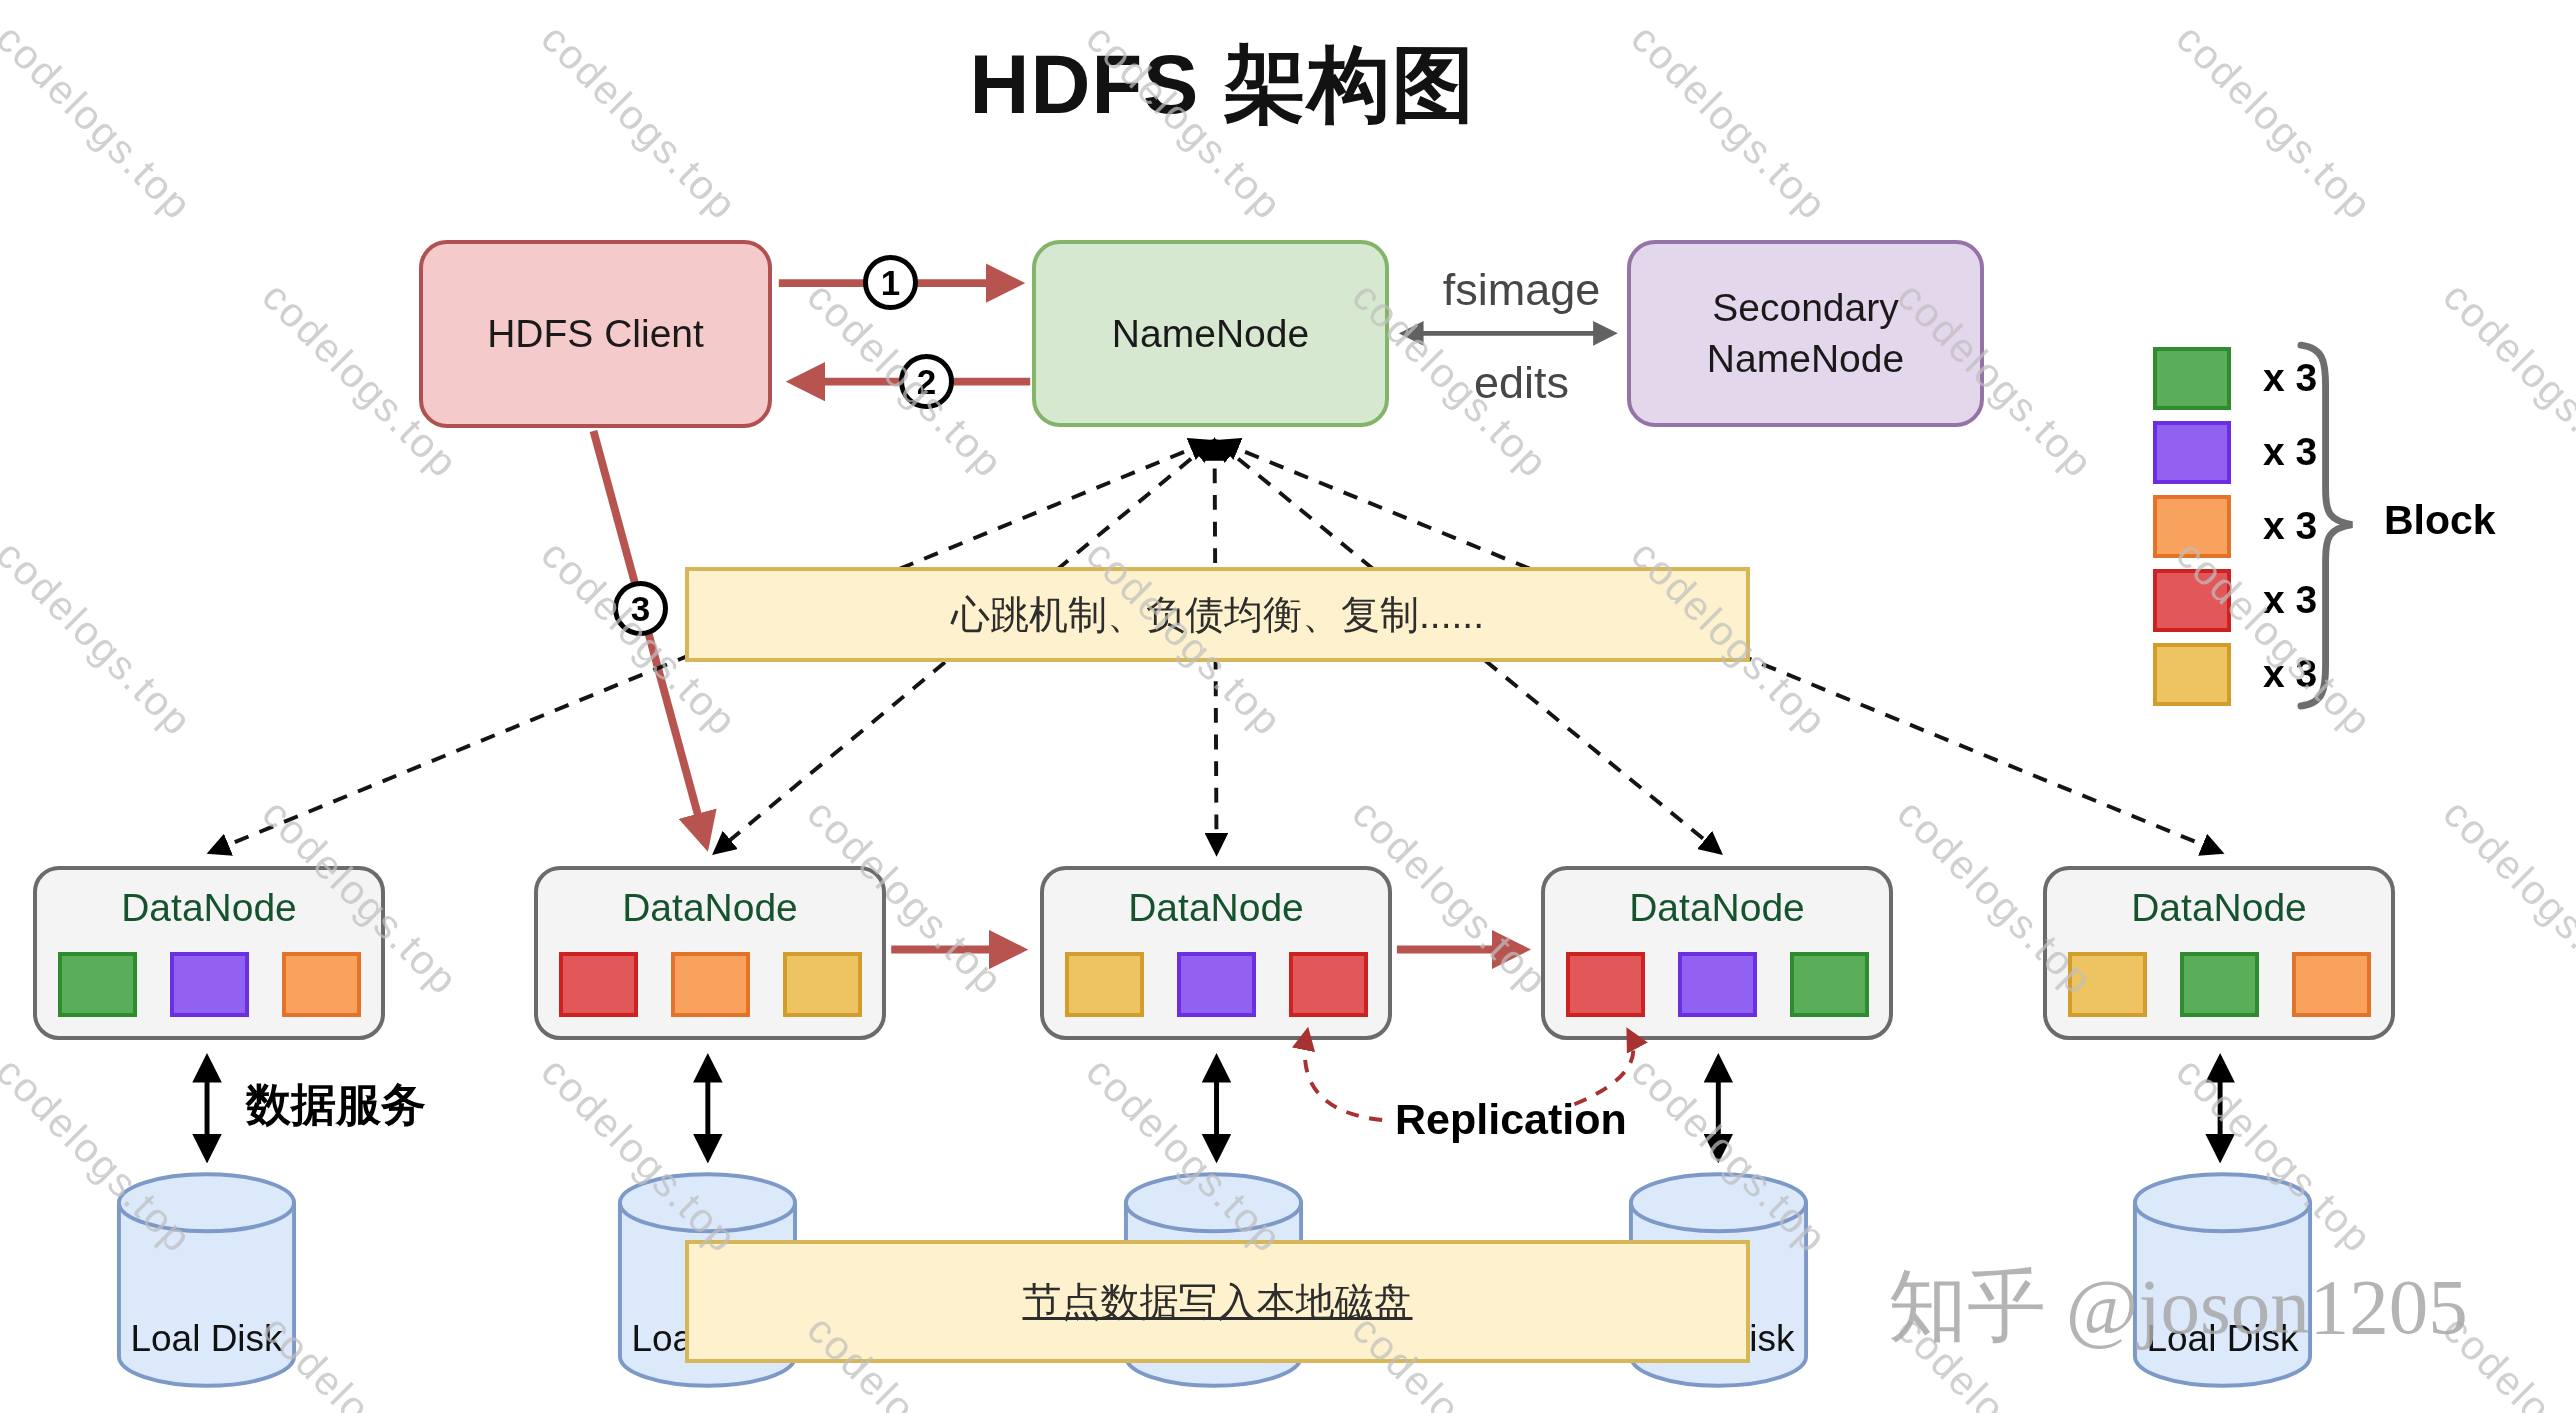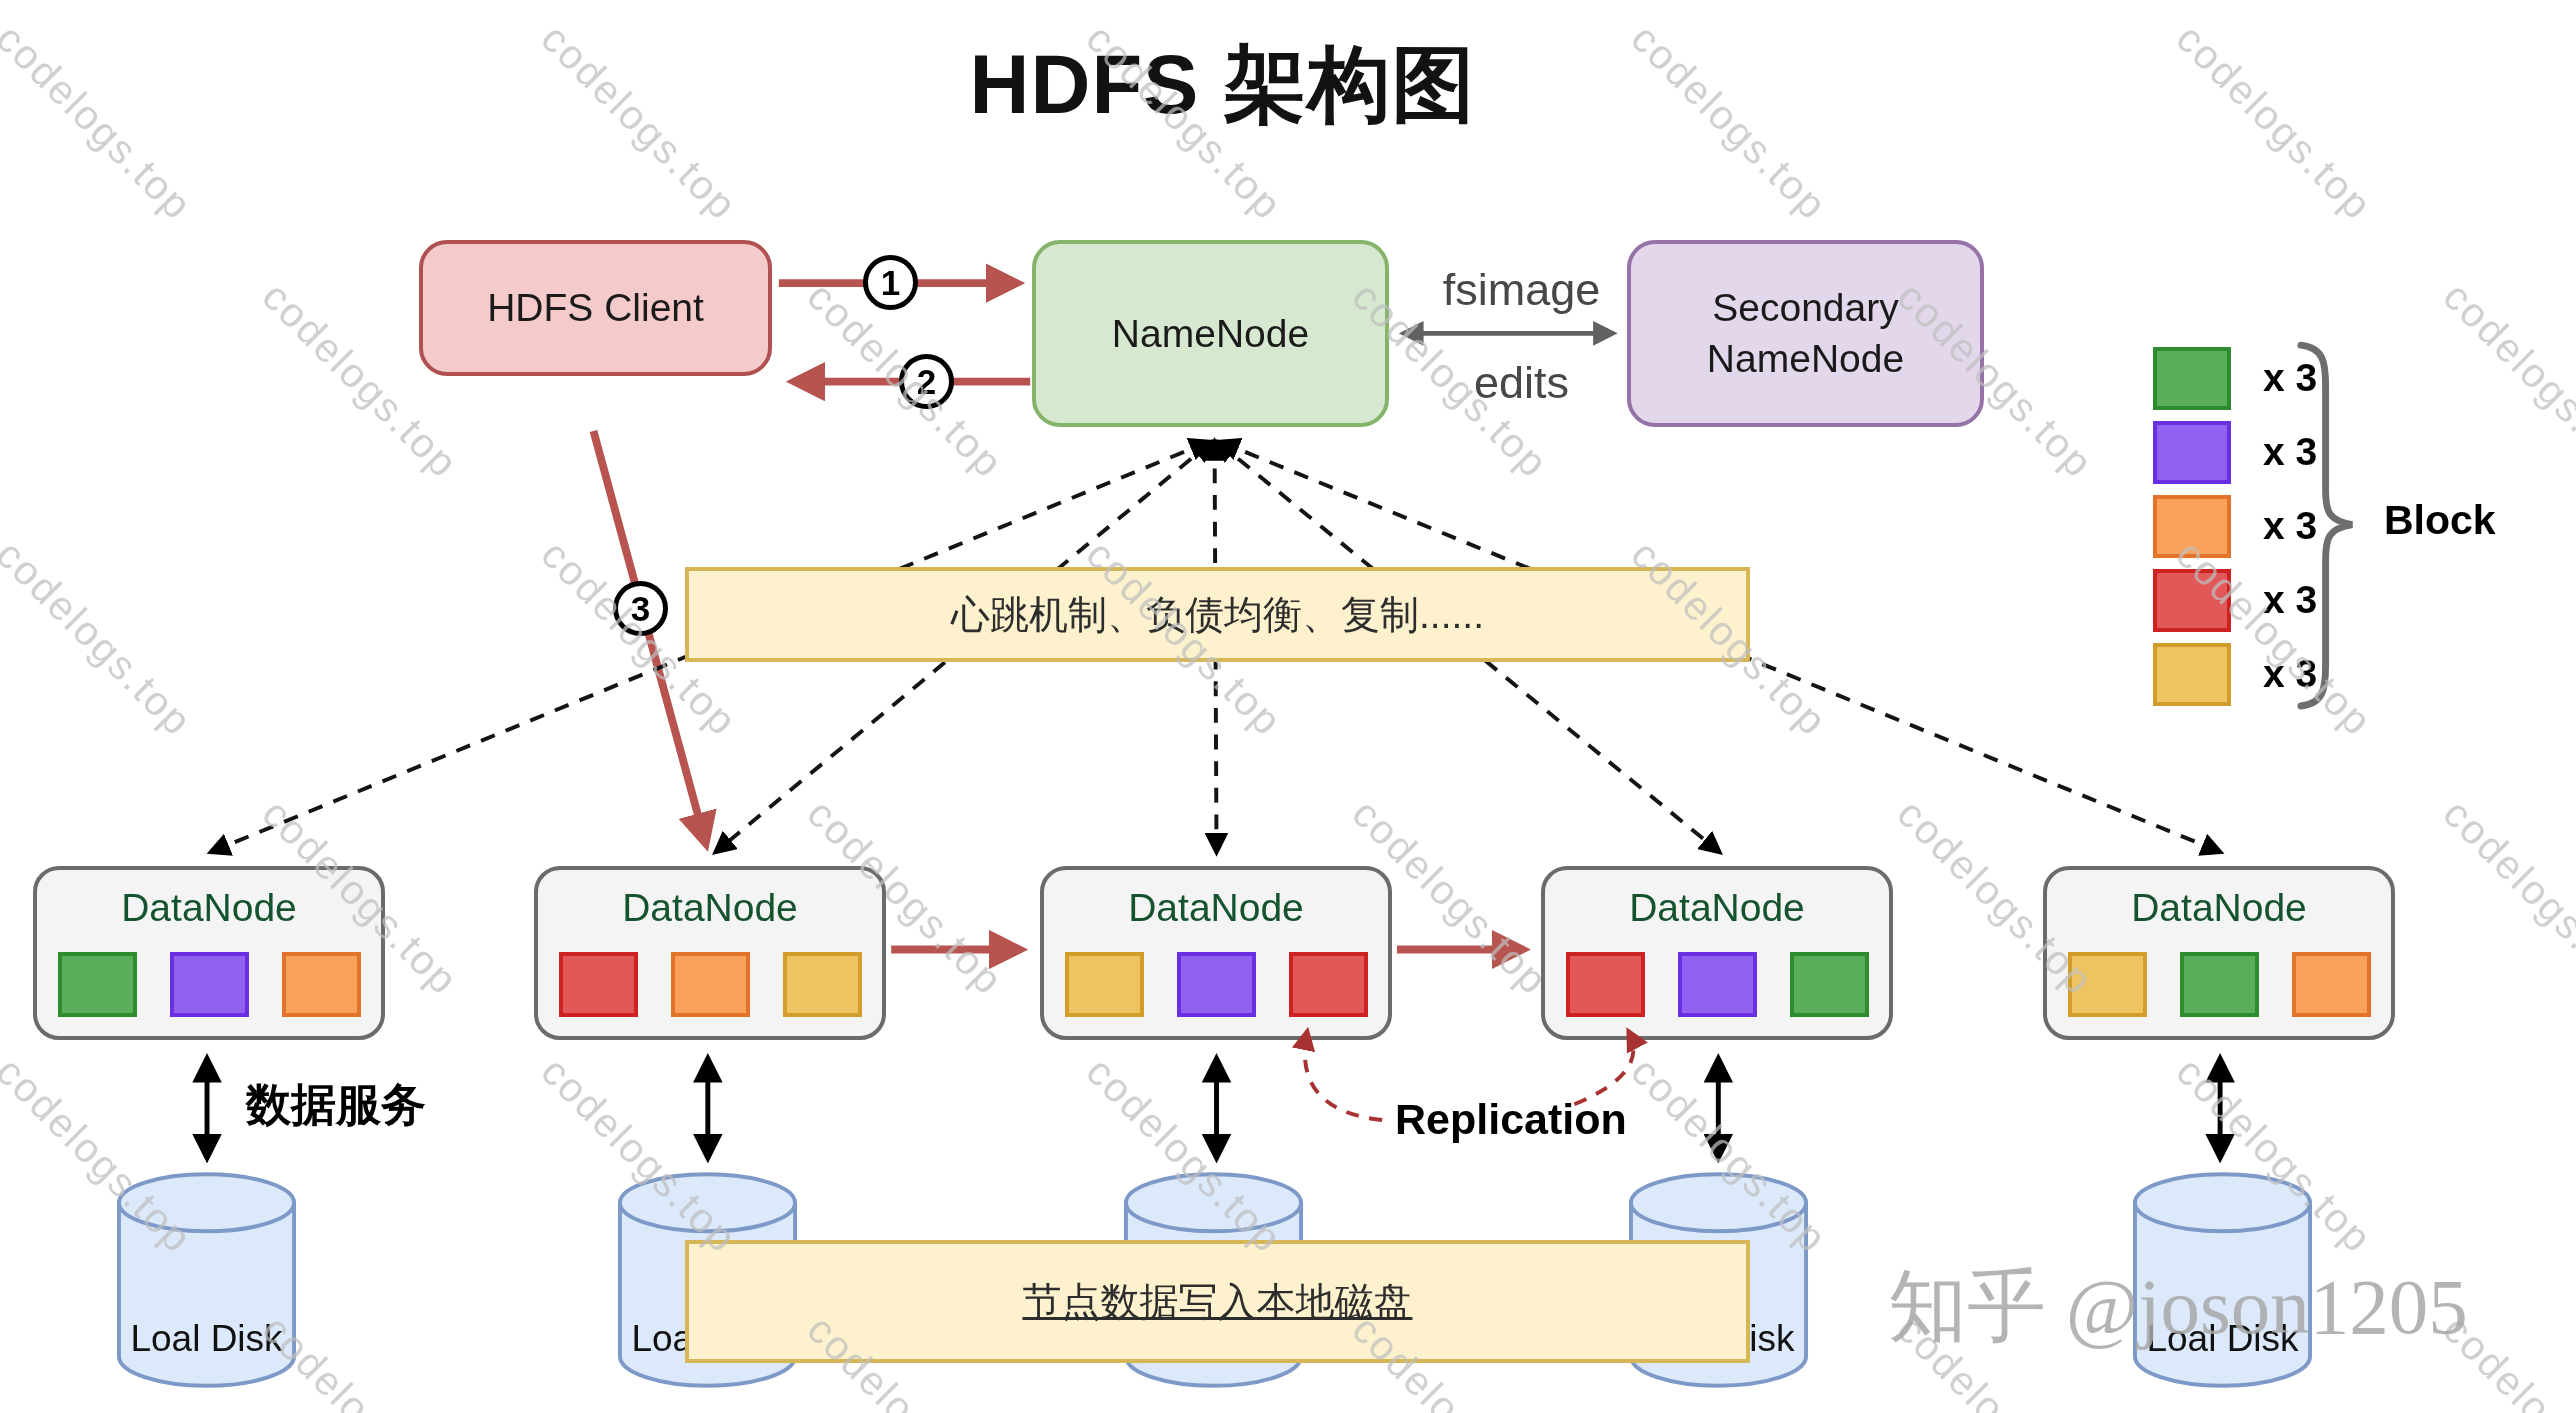--- a/index.html
+++ b/index.html
@@ -8,21 +8,21 @@
 
   svg.layer { position:absolute; left:0; top:0; width:2576px; height:1414px; }
   #connectors { z-index:1; }
   #overlay { z-index:4; pointer-events:none; }
 
   .title { position:absolute; z-index:2; left:838px; top:30px; width:769px;
            text-align:center; font-size:83px; font-weight:700; color:#121212; letter-spacing:1px; }
 
   .node { position:absolute; z-index:2; border-radius:28px; display:flex; align-items:center;
           justify-content:center; font-size:39px; color:#1a1a1a; text-align:center; }
-  .client     { left:419px;  top:240px; width:353px; height:136px; background:#f5caca; border:4px solid #b05050; }
+  .client     { left:419px;  top:240px; width:353px; height:188px; background:#f5caca; border:4px solid #b05050; }
   .namenode   { left:1032px; top:240px; width:357px; height:187px; background:#d7e8d0; border:4px solid #84b36a; }
   .secnamenode{ left:1627px; top:240px; width:357px; height:187px; background:#e3d7eb; border:4px solid #9673a6;
                 line-height:1.3; padding:0 34px; }
 
   .small-label { position:absolute; z-index:2; width:207px; text-align:center; font-size:45px; color:#474747; }
   .fsimage { left:1418px; top:264px; }
   .edits   { left:1418px; top:357px; }
 
   .callout { position:absolute; z-index:3; background:#fdf2cd; border:4px solid #d6b656;
              display:flex; align-items:center; justify-content:center; font-size:39px; color:#2d2d2d; }

